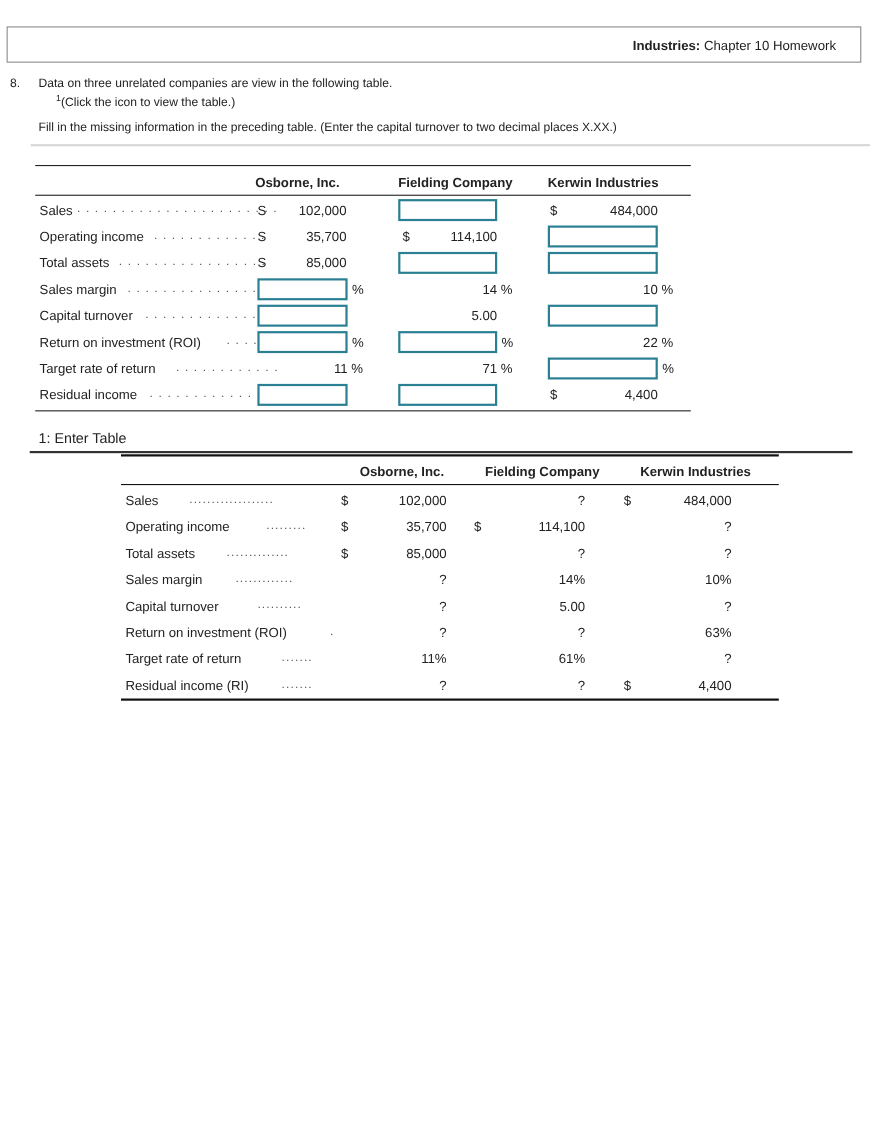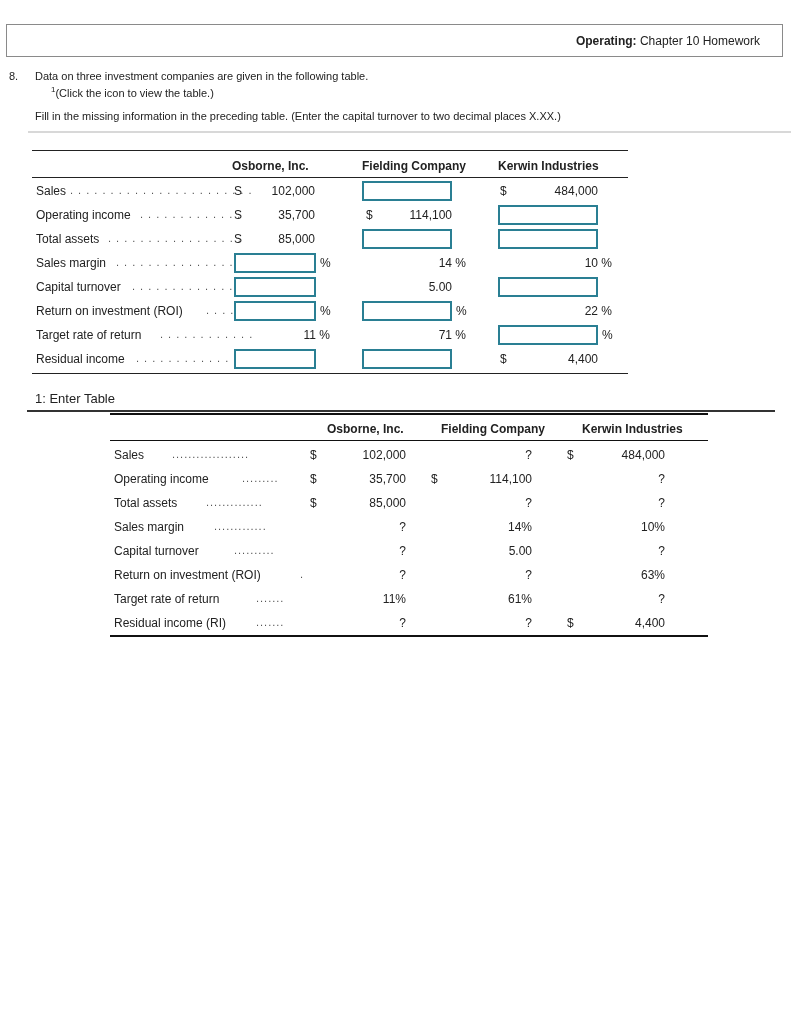--- a/index.html
+++ b/index.html
@@ -34,25 +34,25 @@
   .t2 .top { position:absolute; left:0; top:0; width:598px; height:2px; background:#111; }
   .t2 .hl { position:absolute; left:0; top:27px; width:598px; height:1px; background:#111; }
   .t2 .bl { position:absolute; left:0; top:222px; width:598px; height:2px; background:#111; }
   .t2 .colhead { position:absolute; top:9px; font-weight:bold; font-size:12px; }
   .t2 .row .lbl { font-size:12px; }
 </style>
 </head>
 <body>
 
 <div class="header-box">
-  <div class="assign"><b>Operating:</b> <span>Chapter 10 Homework</span></div>
+  <div class="assign"><b>Industries:</b> <span>Chapter 10 Homework</span></div>
 </div>
 
 <div class="q-num">8.</div>
-<div class="q-text">Data on three investment companies are given in the following table.</div>
+<div class="q-text">Data on three unrelated companies are view in the following table.</div>
 <div class="q-link"><sup>1</sup><span>(Click the icon to view the table.)</span></div>
 <div class="q-instr">Fill in the missing information in the preceding table. (Enter the capital turnover to two decimal places X.XX.)</div>
 <div class="sep"></div>
 
 <div class="t1">
   <div class="topline"></div>
   <div class="colhead" style="left:200px">Osborne, Inc.</div>
   <div class="colhead" style="left:330px">Fielding Company</div>
   <div class="colhead" style="left:466px">Kerwin Industries</div>
   <div class="headline"></div>

